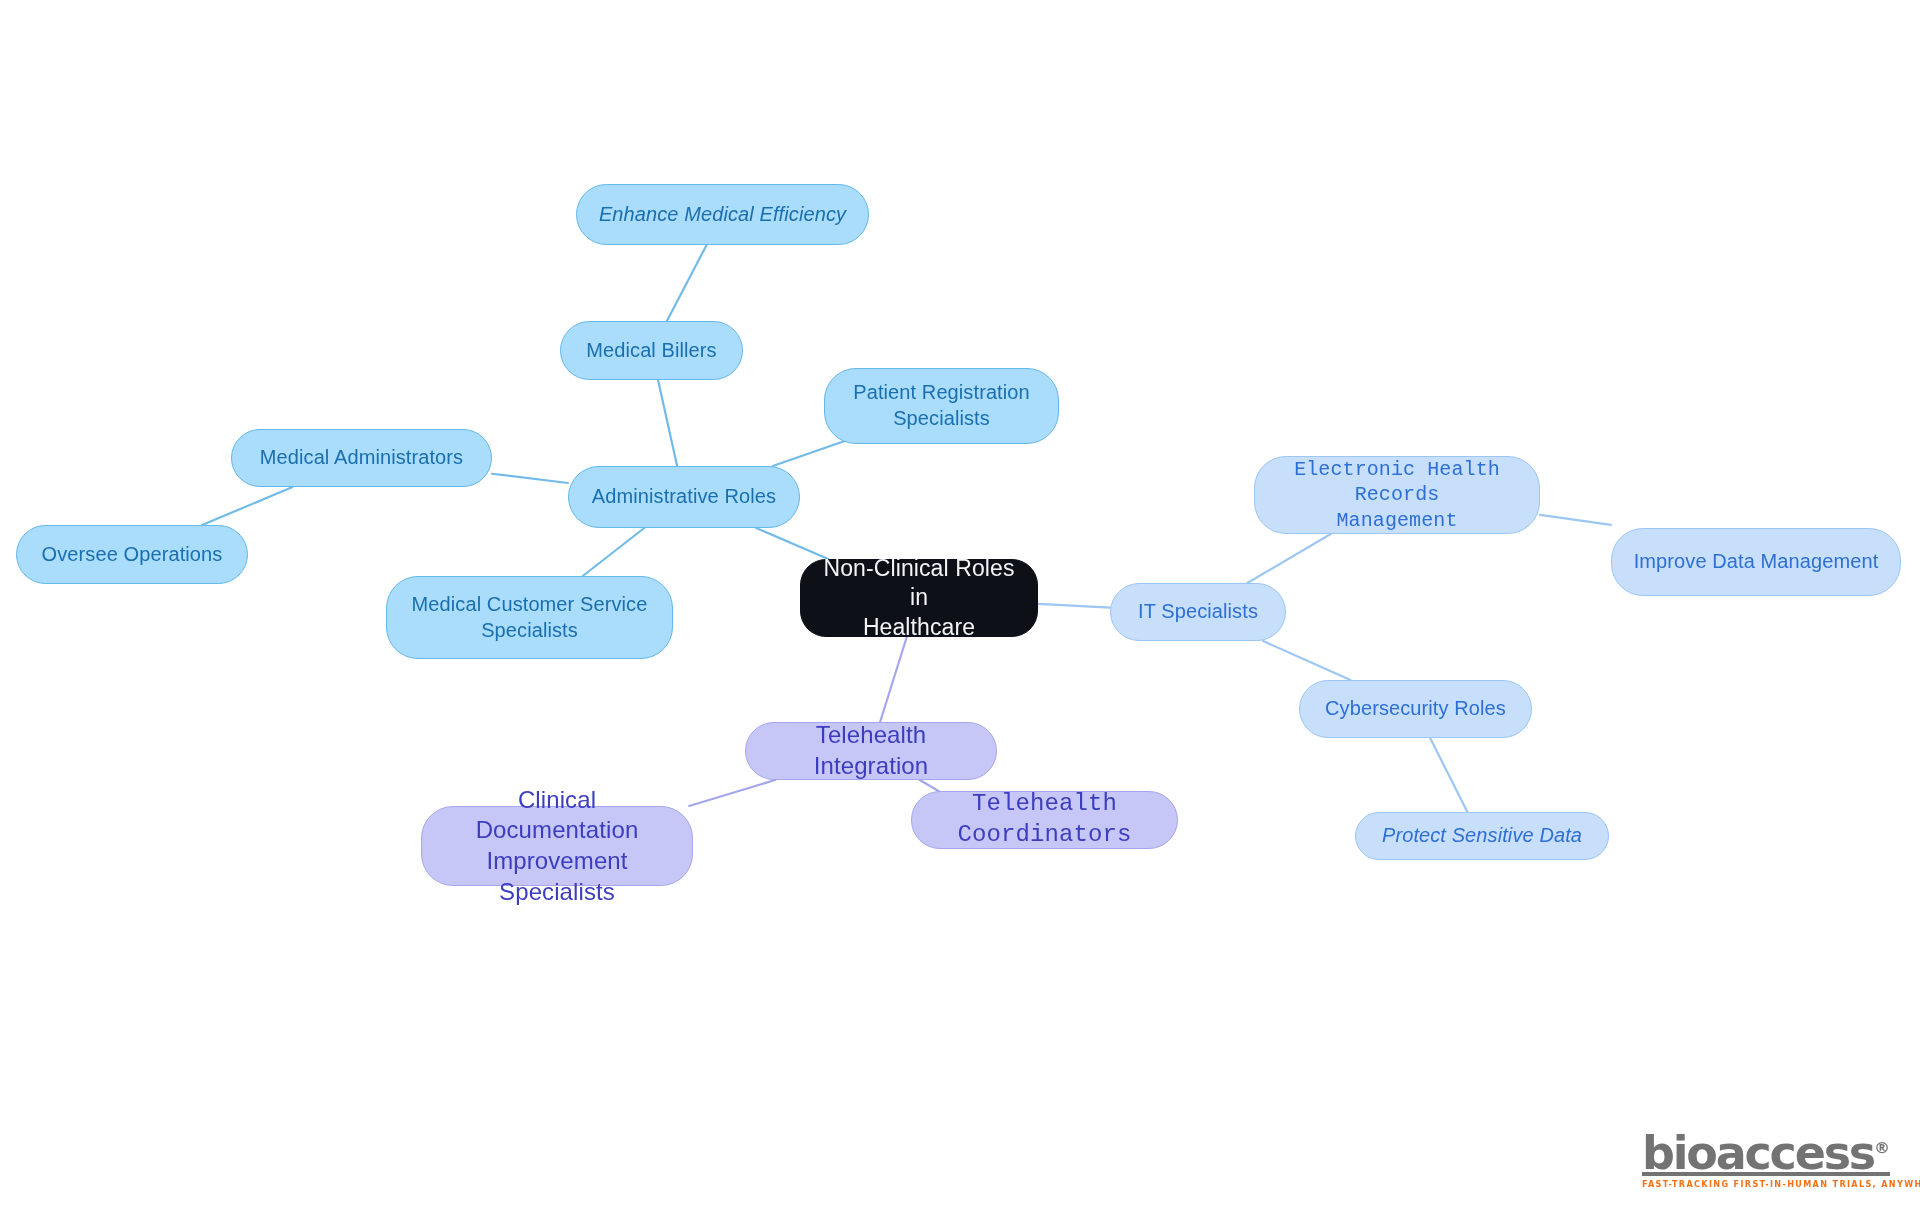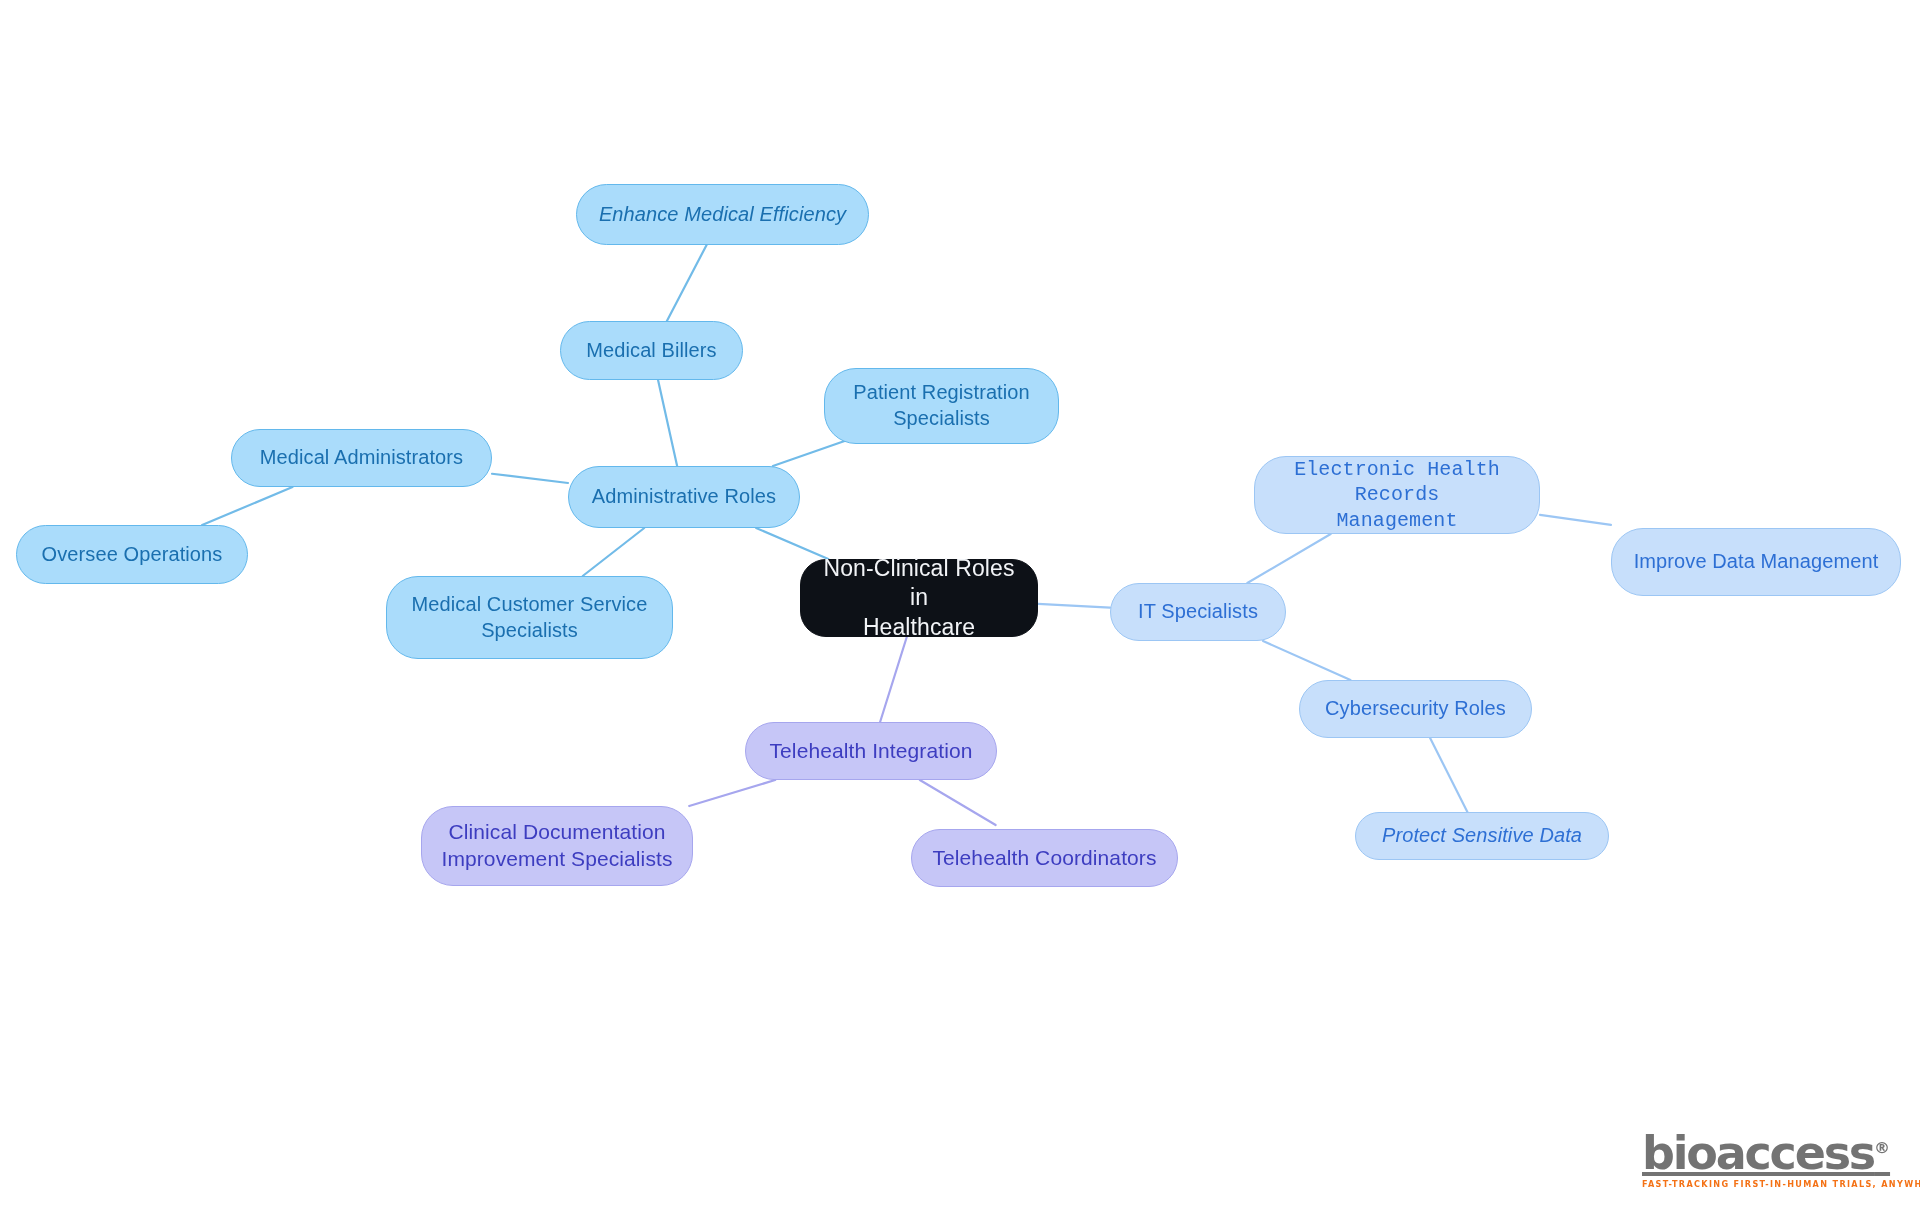--- a/index.html
+++ b/index.html
@@ -63,21 +63,21 @@
     background: #c7dffb;
     border-color: #9cc6f4;
     color: #2d6fd4;
     font-size: 20px;
   }
   
   .node.purple {
     background: #c6c6f7;
     border-color: #a6a6ee;
     color: #3d3dc0;
-    font-size: 21px;
+    font-size: 24px;
   }
   .node-label {
     display: block;
     pointer-events: none;
   }
   
   #logo {
     position: absolute;
     right: 38px;
     bottom: 26px;
@@ -147,20 +147,20 @@
 Specialists</span></div>
       <div class="node paleblue" style="left: 1110px; top: 583px; width: 176px; height: 58px;"><span class="node-label">IT Specialists</span></div>
       <div class="node paleblue" style="left: 1254px; top: 456px; width: 286px; height: 78px; font-family: Liberation Mono, monospace;"><span class="node-label">Electronic Health Records
 Management</span></div>
       <div class="node paleblue" style="left: 1611px; top: 528px; width: 290px; height: 68px;"><span class="node-label">Improve Data Management</span></div>
       <div class="node paleblue" style="left: 1299px; top: 680px; width: 233px; height: 58px;"><span class="node-label">Cybersecurity Roles</span></div>
       <div class="node paleblue" style="left: 1355px; top: 812px; width: 254px; height: 48px; font-style: italic;"><span class="node-label">Protect Sensitive Data</span></div>
       <div class="node purple" style="left: 745px; top: 722px; width: 252px; height: 58px;"><span class="node-label">Telehealth Integration</span></div>
       <div class="node purple" style="left: 421px; top: 806px; width: 272px; height: 80px;"><span class="node-label">Clinical Documentation
 Improvement Specialists</span></div>
-      <div class="node purple" style="left: 911px; top: 829px; width: 267px; height: 58px;"><span class="node-label">Telehealth Coordinators</span></div>
+      <div class="node purple" style="left: 911px; top: 791px; width: 267px; height: 58px; font-family: Liberation Mono, monospace;"><span class="node-label">Telehealth Coordinators</span></div>
     </div>
 </div>
 
 <div id="logo">
   <div class="wordmark"><span>bioaccess</span><span class="regmark">®</span></div>
   <div class="tagline">FAST-TRACKING FIRST-IN-HUMAN TRIALS, ANYWHERE</div>
 </div>
 
 </body></html>

